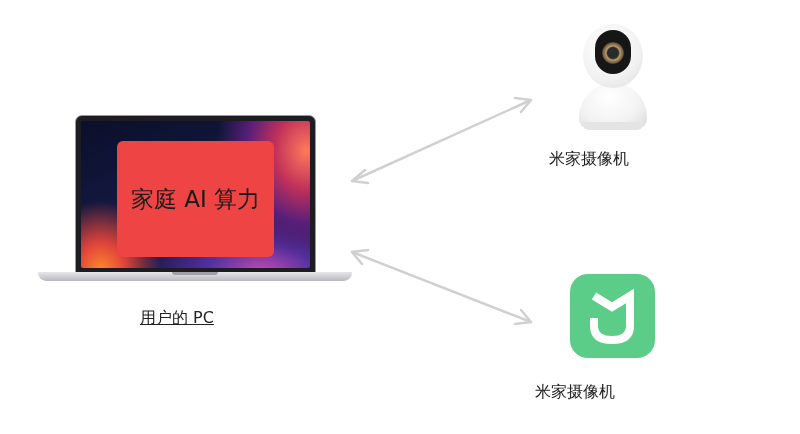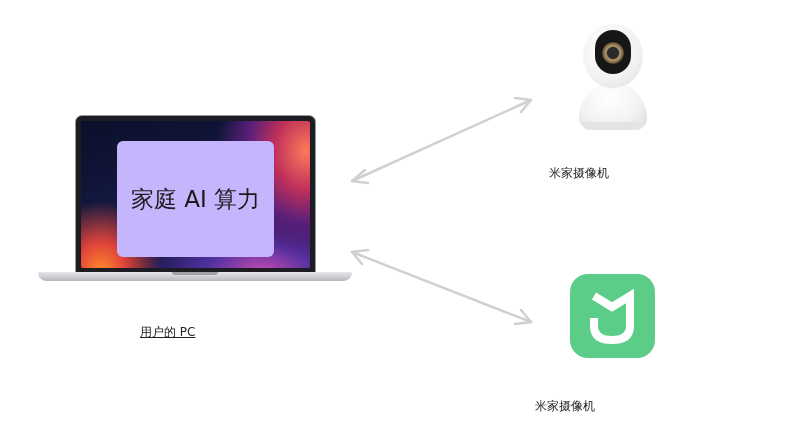--- a/index.html
+++ b/index.html
@@ -9,24 +9,24 @@
   
   .lid { left: 75px; top: 115px; width: 241px; height: 158px; background: #1c1c22; border-radius: 7px 7px 0 0; border: 1px solid #999; box-sizing: border-box; }
   .screen { position: absolute; left: 5px; top: 5px; right: 5px; bottom: 4px; border-radius: 2px; overflow: hidden;
      background:
        radial-gradient(ellipse 60px 70px at 20px 150px, #ff8a2a 0%, #e0443a 40%, rgba(80,20,90,0) 100%),
        radial-gradient(ellipse 90px 110px at 225px 30px, #ff7a5a 0%, #c0305a 35%, #5a1f7a 65%, rgba(20,20,60,0) 100%),
        radial-gradient(ellipse 120px 60px at 180px 150px, #c04ab0 0%, #5030a0 45%, rgba(20,20,60,0) 100%),
        linear-gradient(160deg, #0b0f2a 0%, #141a44 50%, #1b1240 100%); }
   .base { left: 38px; top: 272px; width: 314px; height: 9px; background: linear-gradient(#e6e6ea, #b8b8be); border-radius: 1px 1px 10px 10px; }
   .notch { left: 172px; top: 272px; width: 46px; height: 3px; background: #a0a0a6; border-radius: 0 0 3px 3px; }
-  .center-box { left: 117px; top: 141px; width: 157px; height: 116px; background: #c4b5fd; border-radius: 6px;
+  .center-box { left: 117px; top: 141px; width: 157px; height: 116px; background: #ef4444; border-radius: 6px;
      display: flex; flex-direction: column; align-items: center; justify-content: center; text-align: center;
      font-size: 23px; line-height: 32px; color: #1b1b1b; }
-  .label { font-size: 12px; color: #222; white-space: nowrap; margin-top: 16px; }
+  .label { font-size: 16px; color: #222; white-space: nowrap; }
   
   .cam-head { left: 583px; top: 24px; width: 60px; height: 64px; background: radial-gradient(circle at 40% 35%, #ffffff 0%, #f1f1f1 60%, #dcdcdc 100%); border-radius: 50%; }
   .cam-face { left: 595px; top: 30px; width: 36px; height: 44px; background: #161616; border-radius: 18px; }
   .cam-lens { left: 602px; top: 42px; width: 22px; height: 22px; border-radius: 50%; background: radial-gradient(circle, #2a2a2a 0%, #2a2a2a 35%, #b89a6a 45%, #6d5a3e 65%, #1a1a1a 75%); }
   .cam-body { left: 579px; top: 83px; width: 68px; height: 46px; background: radial-gradient(ellipse at 45% 30%, #ffffff 0%, #f2f2f2 60%, #d9d9d9 100%); border-radius: 34px 34px 10px 10px; }
   .cam-base { left: 583px; top: 122px; width: 60px; height: 8px; background: #e4e4e4; border-radius: 0 0 6px 6px; }
   
   .app-icon { left: 570px; top: 274px; width: 85px; height: 84px; background: #5ccd88; border-radius: 18px; }
 </style>
 </head>

